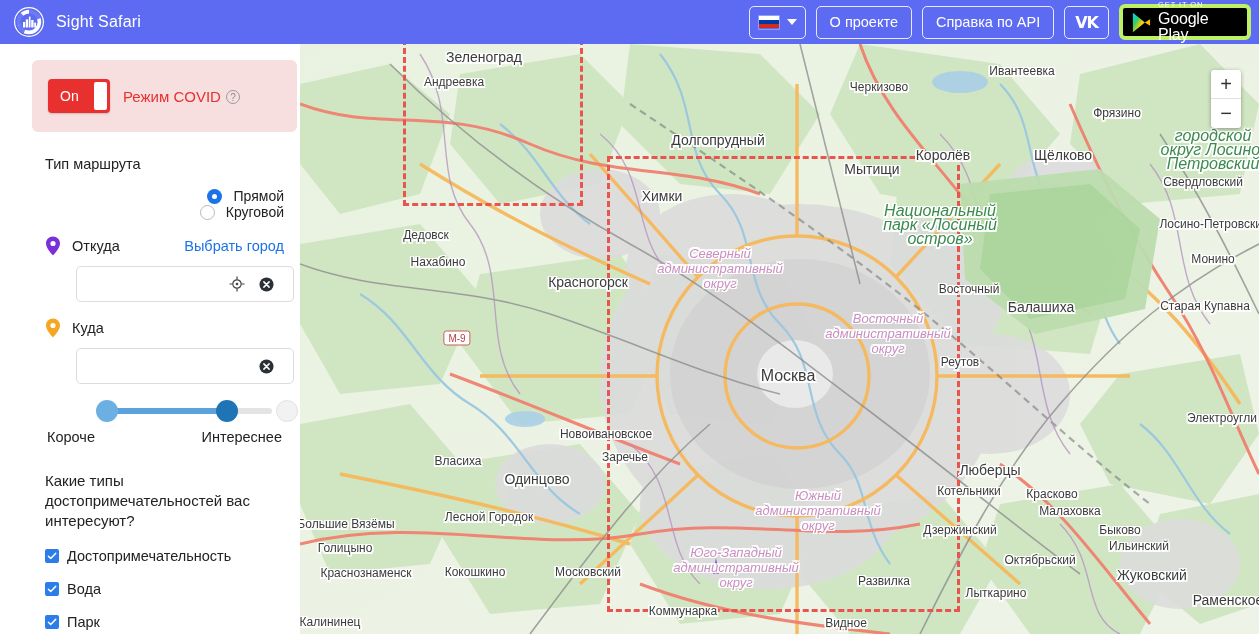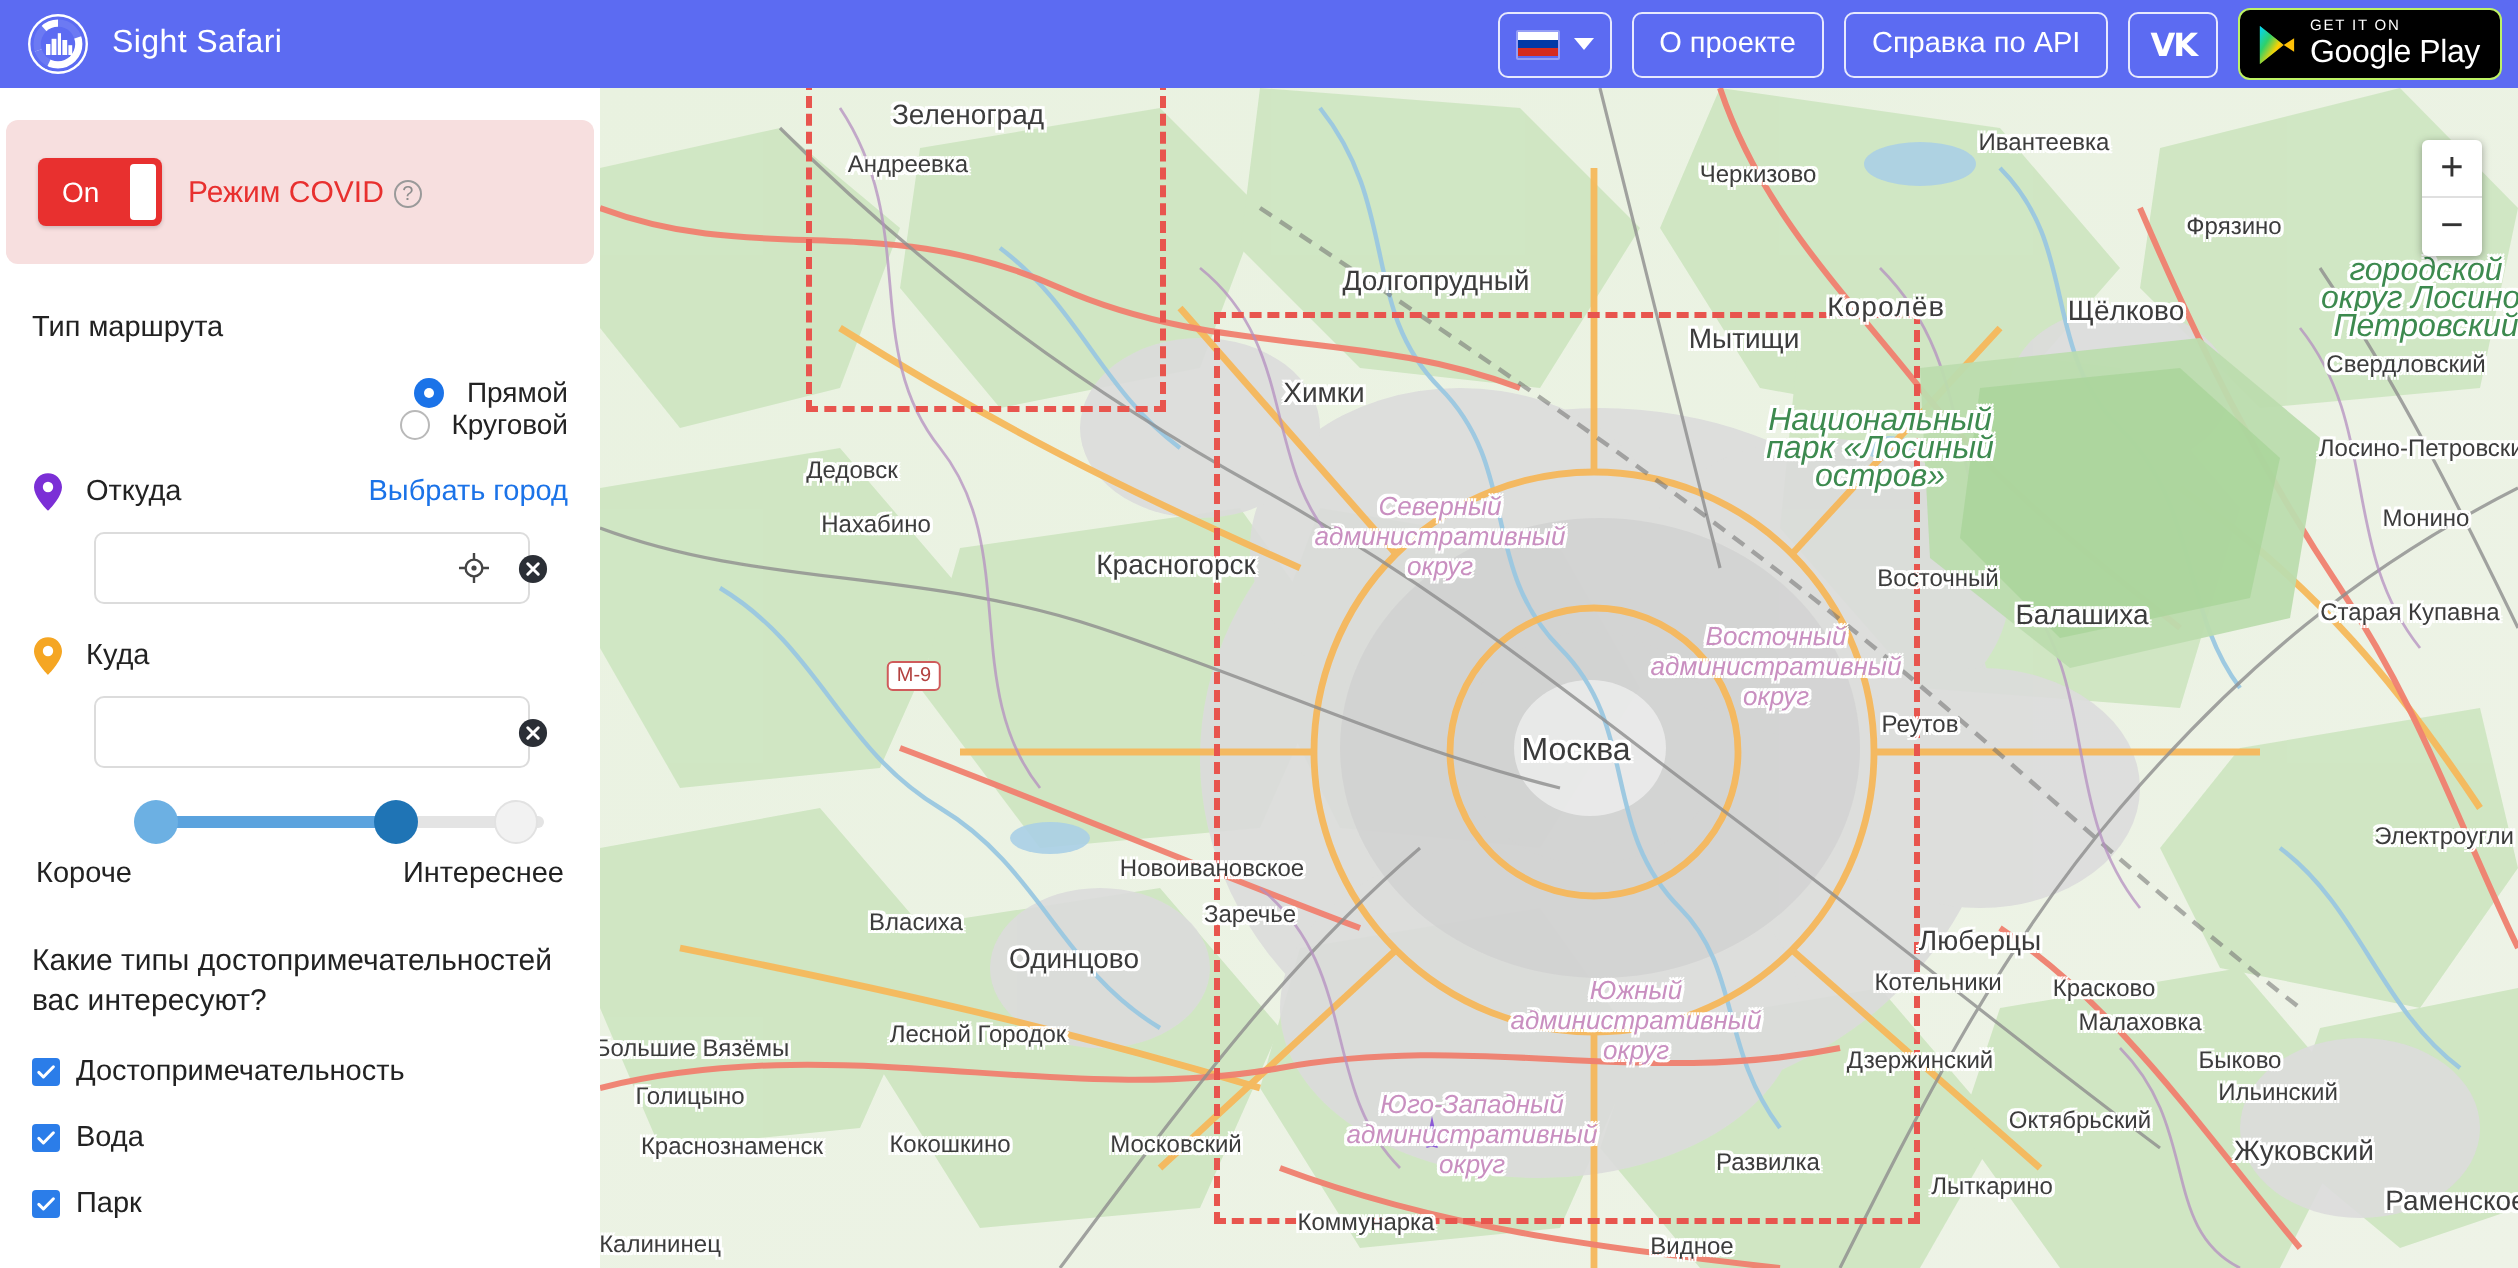--- a/index.html
+++ b/index.html
@@ -38,36 +38,36 @@
     display: flex; flex-direction: column; border: 1px solid rgba(255,255,255,.35);
   }
   .flag i { display: block; height: 33.34%; width: 100%; }
   .flag .w { background: #fff; } .flag .b { background: #0039a6; } .flag .r { background: #d52b1e; }
   .caret {
     width: 0; height: 0; border-left: 5px solid transparent; border-right: 5px solid transparent;
     border-top: 6px solid #fff;
   }
   .vk-glyph { font-size: 16px; font-weight: bold; letter-spacing: -1px; font-family: "DejaVu Sans", sans-serif; }
   .gplay {
-    background: #000; border-radius: 6px; border: 1px solid #bef264;
+    background: #000; border-radius: 6px; border: 4px solid #bef264;
     height: 36px; width: 132px; display: flex; align-items: center;
     gap: 7px; padding: 0 9px; cursor: pointer;
   }
   .gplay-tri { width: 19px; height: 21px; flex: 0 0 19px; }
   .gplay-txt { display: flex; flex-direction: column; line-height: 1; color: #fff; }
   .gplay-top { font-size: 7.5px; letter-spacing: .9px; }
   .gplay-bot { font-size: 16px; letter-spacing: -.2px; margin-top: 2px; }
 
   
   .body-row { flex: 1 1 auto; display: flex; min-height: 0; }
 
   
   .sidebar {
     width: 300px; flex: 0 0 300px; background: #fff;
-    position: relative; overflow: hidden; font-size: 14px; color: #222;
+    position: relative; overflow: hidden; font-size: 14px; color: #222; padding-left: 29px;
   }
   .covid-panel {
     margin: 16px 3px 0 3px; background: #f7dfdf; border-radius: 6px;
     height: 72px; display: flex; align-items: center; padding: 0 16px; gap: 13px;
   }
   .toggle {
     width: 62px; height: 34px; border-radius: 4px; background: #e8302f;
     position: relative; display: flex; align-items: center; cursor: pointer;
     box-shadow: 0 1px 2px rgba(0,0,0,.18);
   }
@@ -468,21 +468,21 @@
         <path d="M9 1 L10.4 7.4 L17 9.6 L17 11.2 L10.4 10 L9.8 14.6 L11.8 16 L11.8 17 L9 16.2 L6.2 17 L6.2 16 L8.2 14.6 L7.6 10 L1 11.2 L1 9.6 L7.6 7.4 Z" fill="#8b59d6"></path>
       </svg>
 
       <div id="map-labels">
           <div class="map-label mid" style="left: 184px; top: 13px;">Зеленоград</div>
           <div class="map-label " style="left: 154px; top: 38px;">Андреевка</div>
           <div class="map-label " style="left: 579px; top: 43px;">Черкизово</div>
           <div class="map-label " style="left: 722px; top: 27px;">Ивантеевка</div>
           <div class="map-label " style="left: 817px; top: 69px;">Фрязино</div>
           <div class="map-label mid" style="left: 418px; top: 96px;">Долгопрудный</div>
-          <div class="map-label mid" style="left: 643px; top: 111px; font-family: Liberation Mono, monospace;">Королёв</div>
+          <div class="map-label mid" style="left: 643px; top: 111px;">Королёв</div>
           <div class="map-label mid" style="left: 763px; top: 111px;">Щёлково</div>
           <div class="map-label mid" style="left: 572px; top: 125px;">Мытищи</div>
           <div class="map-label " style="left: 903px; top: 138px;">Свердловский</div>
           <div class="map-label mid" style="left: 362px; top: 152px;">Химки</div>
           <div class="map-label " style="left: 126px; top: 191px;">Дедовск</div>
           <div class="map-label " style="left: 914px; top: 180px;">Лосино-Петровский</div>
           <div class="map-label " style="left: 913px; top: 215px;">Монино</div>
           <div class="map-label " style="left: 138px; top: 218px;">Нахабино</div>
           <div class="map-label mid" style="left: 288px; top: 238px;">Красногорск</div>
           <div class="map-label " style="left: 669px; top: 245px;">Восточный</div>

